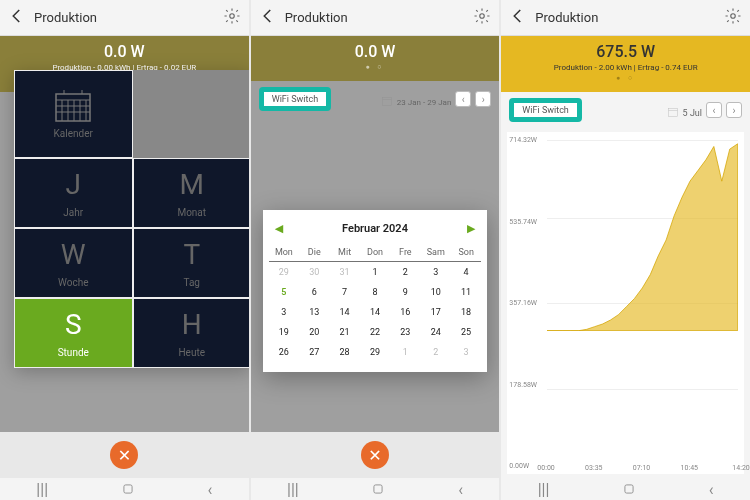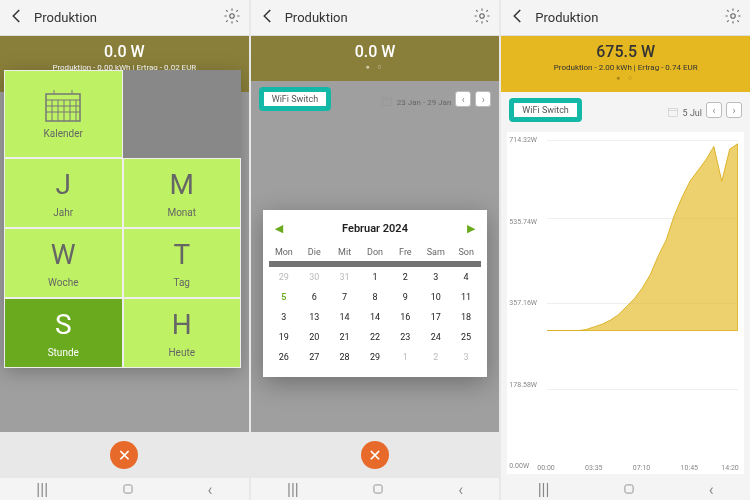--- a/index.html
+++ b/index.html
@@ -23,21 +23,21 @@
   .dim { position: absolute; inset: 0; background: rgba(0,0,0,0.35); }
 
   
   .toolrow { display: flex; align-items: center; gap: 6px; padding: 6px 8px; font-size: 9px; color: #666; }
   .pill { border: 5px solid #14b8a6; border-radius: 4px; padding: 2px 8px; font-size: 9px; color: #555; background: #fff; }
   .datesel { margin-left: auto; display: flex; align-items: flex-end; gap: 4px; }
   .tinyicon { width: 12px; height: 12px; opacity: 0.5; }
   .navbtn { width: 16px; height: 16px; border: 1px solid #bbb; border-radius: 3px; display: flex; align-items: center; justify-content: center; font-size: 10px; color: #888; background: #fff; }
 
   
-  .gridmenu { position: absolute; top: 70px; left: 4px; width: 237px; display: grid; grid-template-columns: 1fr 1fr; grid-template-rows: 88px 70px 70px 70px; gap: 0; background: #bef264; box-shadow: 0 4px 18px rgba(0,0,0,0.25); z-index: 5; }
+  .gridmenu { position: absolute; top: 70px; left: 14px; width: 237px; display: grid; grid-template-columns: 1fr 1fr; grid-template-rows: 88px 70px 70px 70px; gap: 0; background: #0f172a; box-shadow: 0 4px 18px rgba(0,0,0,0.25); z-index: 5; }
   .gridmenu .cell { display: flex; flex-direction: column; align-items: center; justify-content: center; border: 1px solid #eee; }
   .gridmenu .cell .letter { font-size: 28px; color: #666; font-weight: 400; }
   .gridmenu .cell .lbl { font-size: 10px; color: #666; margin-top: 6px; }
   .gridmenu .cell.active { background: #6aaa1f; }
   .gridmenu .cell.active .letter, .gridmenu .cell.active .lbl { color: #fff; }
   .gridmenu .cell.ghost { background: #888; border-color: #888; }
   .calico { width: 36px; height: 32px; }
 
   
   .closebar { position: absolute; left: 0; right: 0; bottom: 22px; height: 46px; background: #e8e8e8; display: flex; align-items: center; justify-content: center; z-index: 6; }
@@ -46,21 +46,21 @@
   
   .andnav { position: absolute; left: 0; right: 0; bottom: 0; height: 22px; background: #f4f4f4; display: flex; align-items: center; justify-content: space-around; color: #888; }
   .andnav .navicon { width: 14px; height: 14px; }
 
   
   .calpop { position: absolute; top: 210px; left: 12px; right: 12px; background: #fff; box-shadow: 0 6px 24px rgba(0,0,0,0.3); z-index: 5; padding: 8px 6px 10px; }
   .calhead { display: flex; align-items: center; justify-content: space-between; padding: 4px 6px; }
   .calhead .arr { color: #6aaa1f; font-size: 11px; cursor: pointer; }
   .calhead .mon { font-size: 11px; font-weight: 600; color: #222; }
   .caltbl { width: 100%; border-collapse: collapse; font-size: 9px; text-align: center; margin-top: 4px; }
-  .caltbl th { font-weight: 400; color: #666; padding: 4px 0; border-bottom: 6px solid #737373; width:14.28%; }
+  .caltbl th { font-weight: 400; color: #666; padding: 4px 0; border-bottom: 1px solid #737373; width:14.28%; }
   .caltbl td { padding: 5px 0; color: #222; }
   .caltbl td.out { color: #bbb; }
   .caltbl td.sel { color: #6aaa1f; font-weight: 600; }
 
   
   .chartwrap { position: relative; flex: 1; background: #fff; margin: 4px 6px 26px; font-size: 8px; color: #888; }
   .ylab { position: absolute; left: 2px; font-size: 7px; color: #888; }
   .xlab { position: absolute; bottom: 2px; font-size: 7px; color: #888; }
   .plot { position: absolute; left: 40px; right: 6px; top: 8px; bottom: 16px; }
   .grid { position:absolute; left:40px; right:6px; border-top:1px solid #eee; }
@@ -296,21 +296,21 @@
       </svg>
   <div class="ylab" style="top: 4px;">714.32W</div>
       <div class="ylab" style="top: 85.5px;">535.74W</div>
       <div class="ylab" style="top: 167px;">357.16W</div>
       <div class="ylab" style="top: 248.5px;">178.58W</div>
       <div class="ylab" style="top: 330px;">0.00W</div>
       <div class="xlab" style="left: 30px;">00:00</div>
       <div class="xlab" style="left: 77.75px;">03:35</div>
       <div class="xlab" style="left: 125.5px;">07:10</div>
       <div class="xlab" style="left: 173.25px;">10:45</div>
-      <div class="xlab" style="left: 214px; margin-top: 33px;">14:20</div>
+      <div class="xlab" style="left: 225px; margin-top: 33px;">14:20</div>
     </div>
   <div class="andnav">
     <span>|||</span>
     <svg class="navicon" viewBox="0 0 24 24">
         <rect x="5" y="5" width="14" height="14" rx="3" stroke="#888" fill="none" stroke-width="1.5"></rect>
       </svg>
     <span>‹</span>
   </div>
 </div>
 

